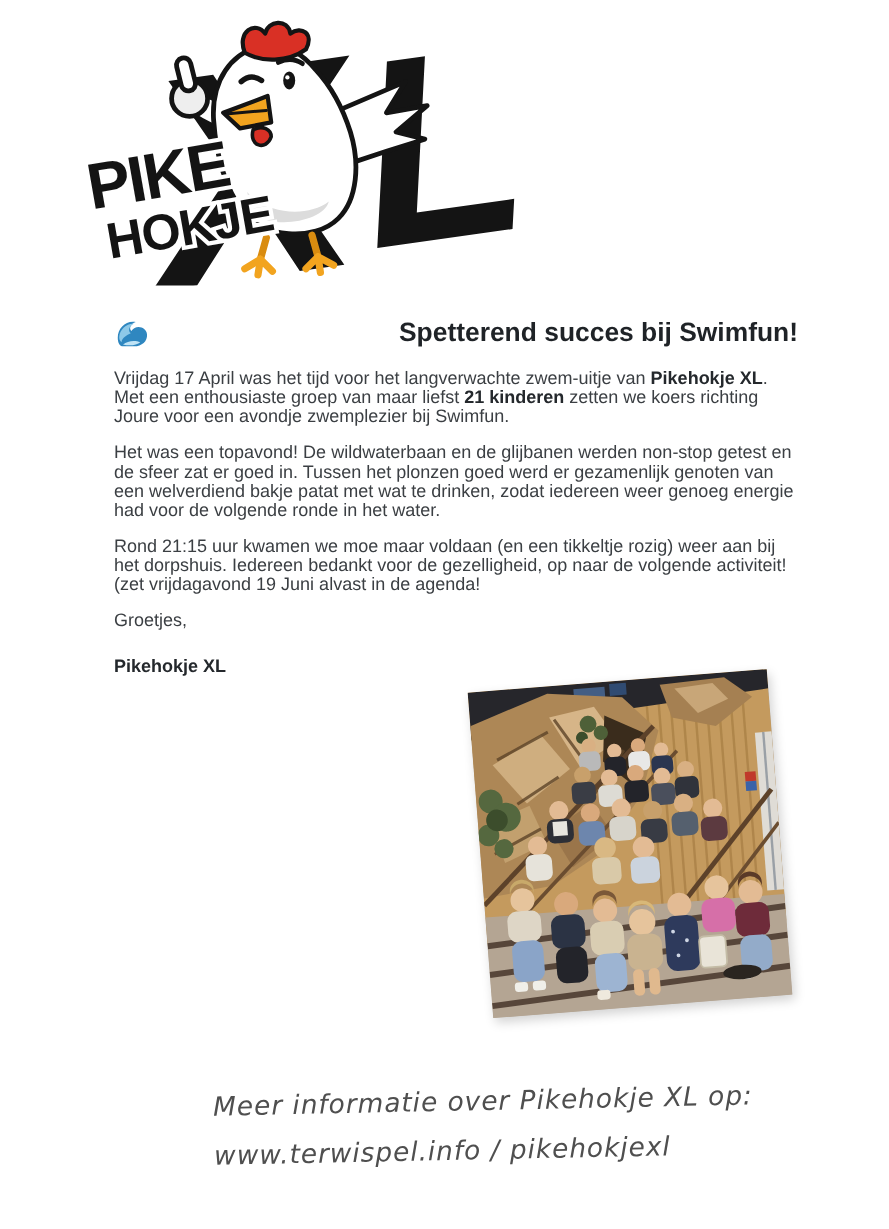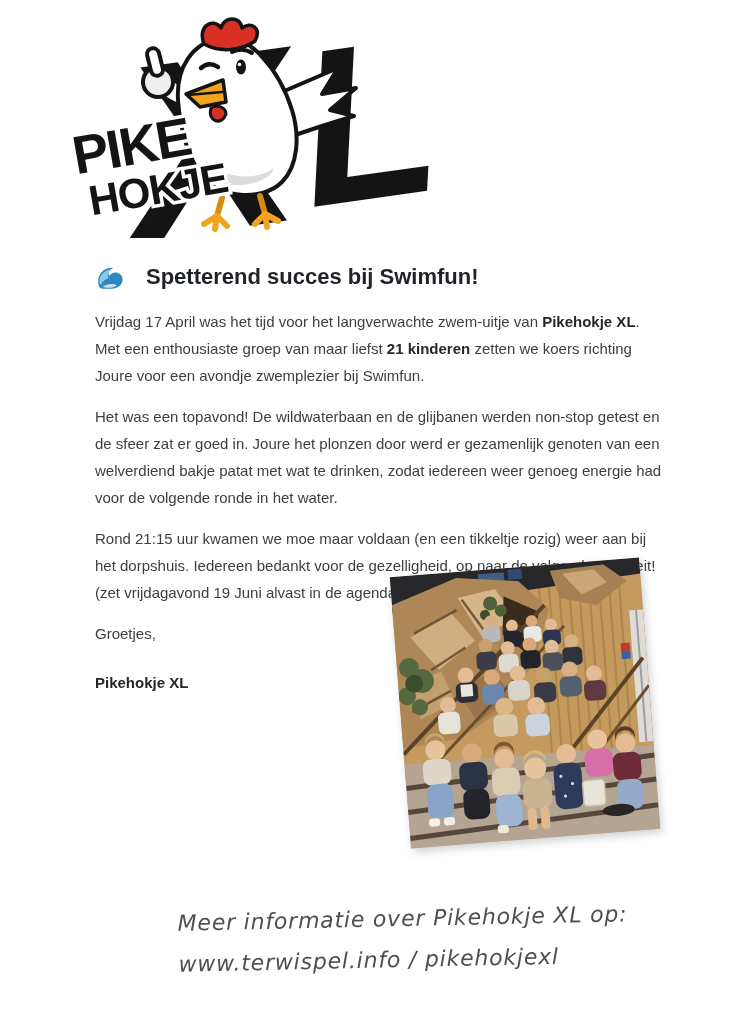--- a/index.html
+++ b/index.html
@@ -2,24 +2,24 @@
 <html><head>
 <meta charset="utf-8">
 <style>
   html,body{margin:0;padding:0;background:#ffffff;}
   .page{position:relative;width:741px;height:1024px;background:#ffffff;overflow:hidden;
         font-family:"Liberation Sans",sans-serif;color:#3b3f43;}
   
   .logo{position:absolute;left:70px;top:10px;width:368px;height:228px;}
   
   .content{position:absolute;left:95px;top:263px;width:570px;}
-  .title-row{display:flex;align-items:center;gap:21px;margin:0 0 17px 0;}
+  .title-row{display:flex;align-items:center;gap:21px;margin:0 0 17px 0;justify-content:space-between;}
   .title-row h1{font-size:22px;line-height:28px;font-weight:bold;color:#1f2327;margin:0;}
   .wave{width:30px;height:28px;flex:0 0 auto;}
-  .content p{font-size:15px;line-height:27px;margin:0 0 14px 0;}
+  .content p{font-size:15px;line-height:16px;margin:0 0 14px 0;}
   .content p.closing{margin-bottom:22px;}
   .content .sig{font-weight:bold;color:#24282c;}
   b,strong{color:#24282c;}
   
   .photo{position:absolute;left:400px;top:567px;width:250px;height:272px;
          transform:rotate(-4.5deg);box-shadow:2px 4px 9px rgba(0,0,0,0.18);
          background:#b4a593;overflow:hidden;}
   .photo svg{display:block;}
   
   .footer{position:absolute;left:178px;top:898px;transform:rotate(-1.2deg);
@@ -84,21 +84,21 @@
                  C22.5,16.8 18.5,20.3 13.5,20.3 L6,20.3 C3.8,20.3 2.5,17.8 2.5,14.5 Z" fill="#2f87c0"></path>
         <path d="M3.5,13.5 C4,9 8.5,4.8 13.2,5.2 C10.2,6.6 9,9.6 11.2,11.6 C8.5,12.8 5.5,14.5 5,17.5
                  C3.8,16.5 3.3,15.2 3.5,13.5 Z" fill="#8ec9e8"></path>
         <path d="M6,19 C9,16.5 14,16 17.5,17.5 C15.5,19.5 10,20.2 6,19 Z" fill="#bfe3f5"></path>
       </svg>
       <h1>Spetterend succes bij Swimfun!</h1>
     </div>
 
     <p><span>Vrijdag 17 April  was het tijd voor het langverwachte zwem-uitje van </span><strong>Pikehokje XL</strong><span>. Met een enthousiaste groep van maar liefst </span><strong>21 kinderen</strong><span> zetten we koers richting Joure voor een avondje zwemplezier bij Swimfun.</span></p>
 
-    <p>Het was een topavond! De wildwaterbaan en de glijbanen werden non-stop getest en de sfeer zat er goed in. Joure het plonzen door werd er gezamenlijk genoten van een welverdiend bakje patat met wat te drinken, zodat iedereen weer genoeg energie had voor de volgende ronde in het water.</p>
+    <p>Het was een topavond! De wildwaterbaan en de glijbanen werden non-stop getest en de sfeer zat er goed in. Tussen het plonzen goed werd er gezamenlijk genoten van een welverdiend bakje patat met wat te drinken, zodat iedereen weer genoeg energie had voor de volgende ronde in het water.</p>
 
     <p>Rond 21:15 uur kwamen we moe maar voldaan (en een tikkeltje rozig) weer aan bij het dorpshuis. Iedereen bedankt voor de gezelligheid, op naar de volgende activiteit! (zet vrijdagavond 19 Juni alvast in de agenda!</p>
 
     <p class="closing">Groetjes,</p>
 
     <p class="sig">Pikehokje XL</p>
   </div>
 
   <div class="photo">
     <svg width="250" height="272" viewBox="0 0 250 272">

